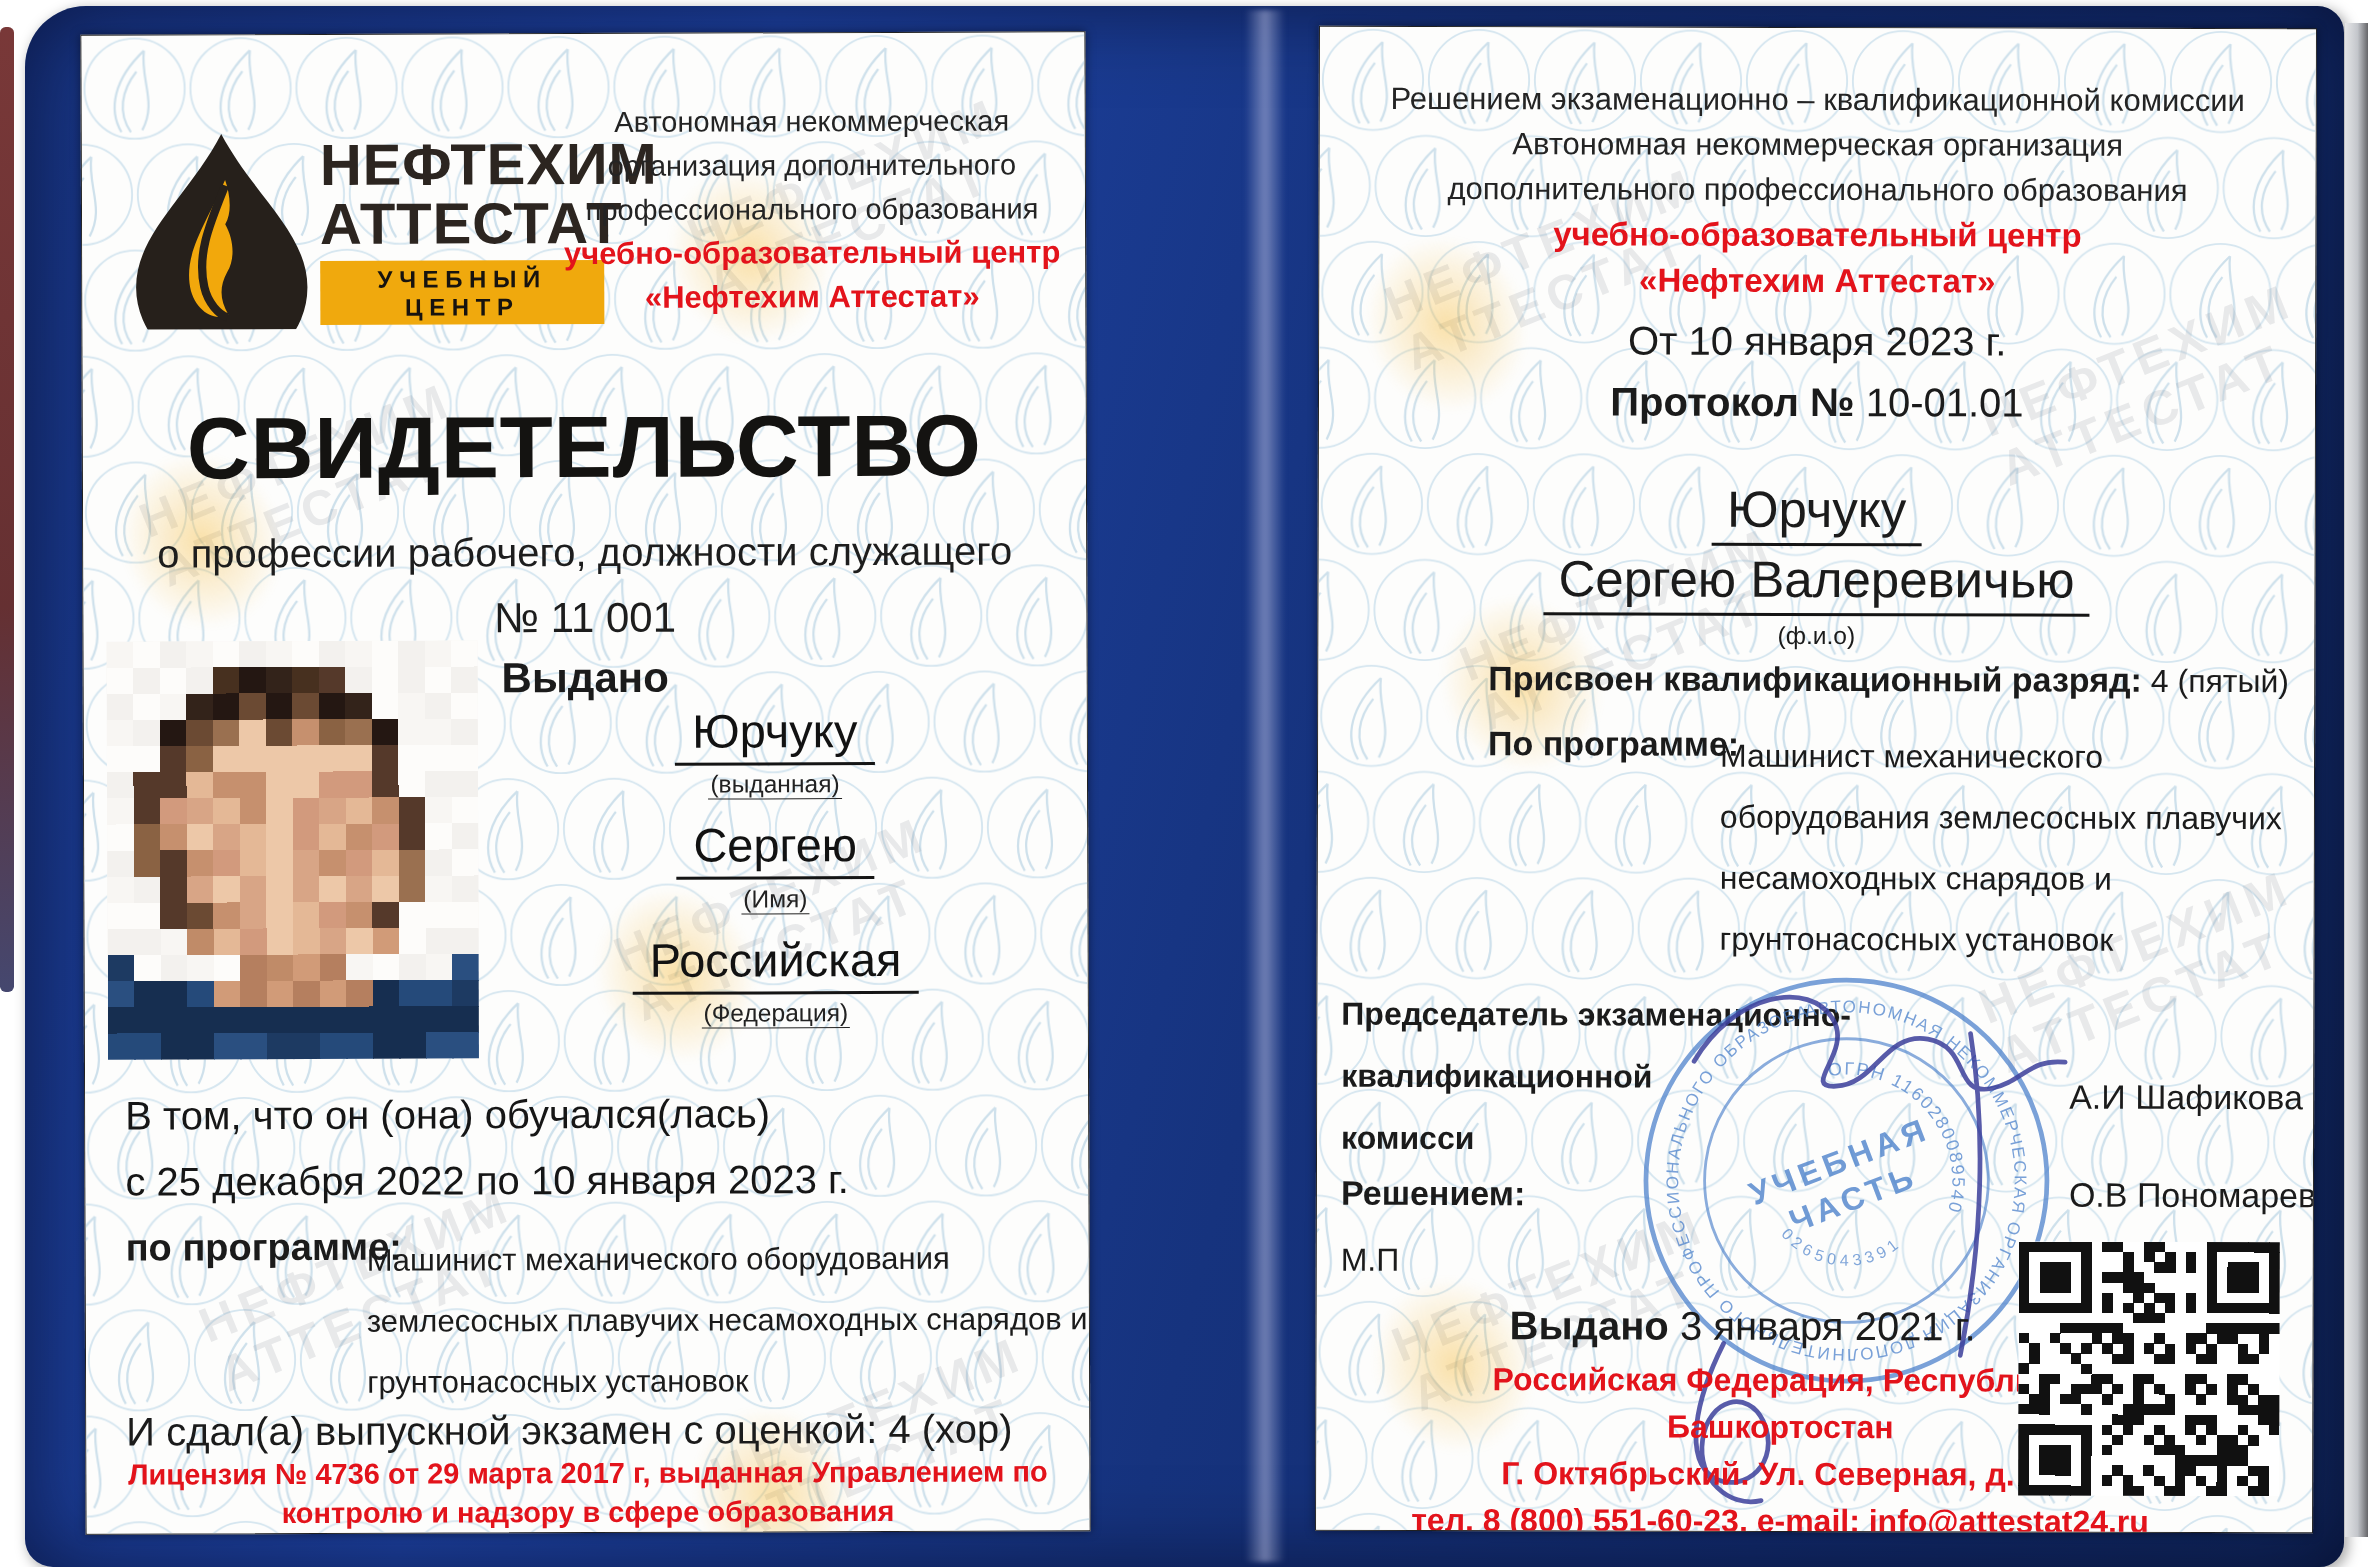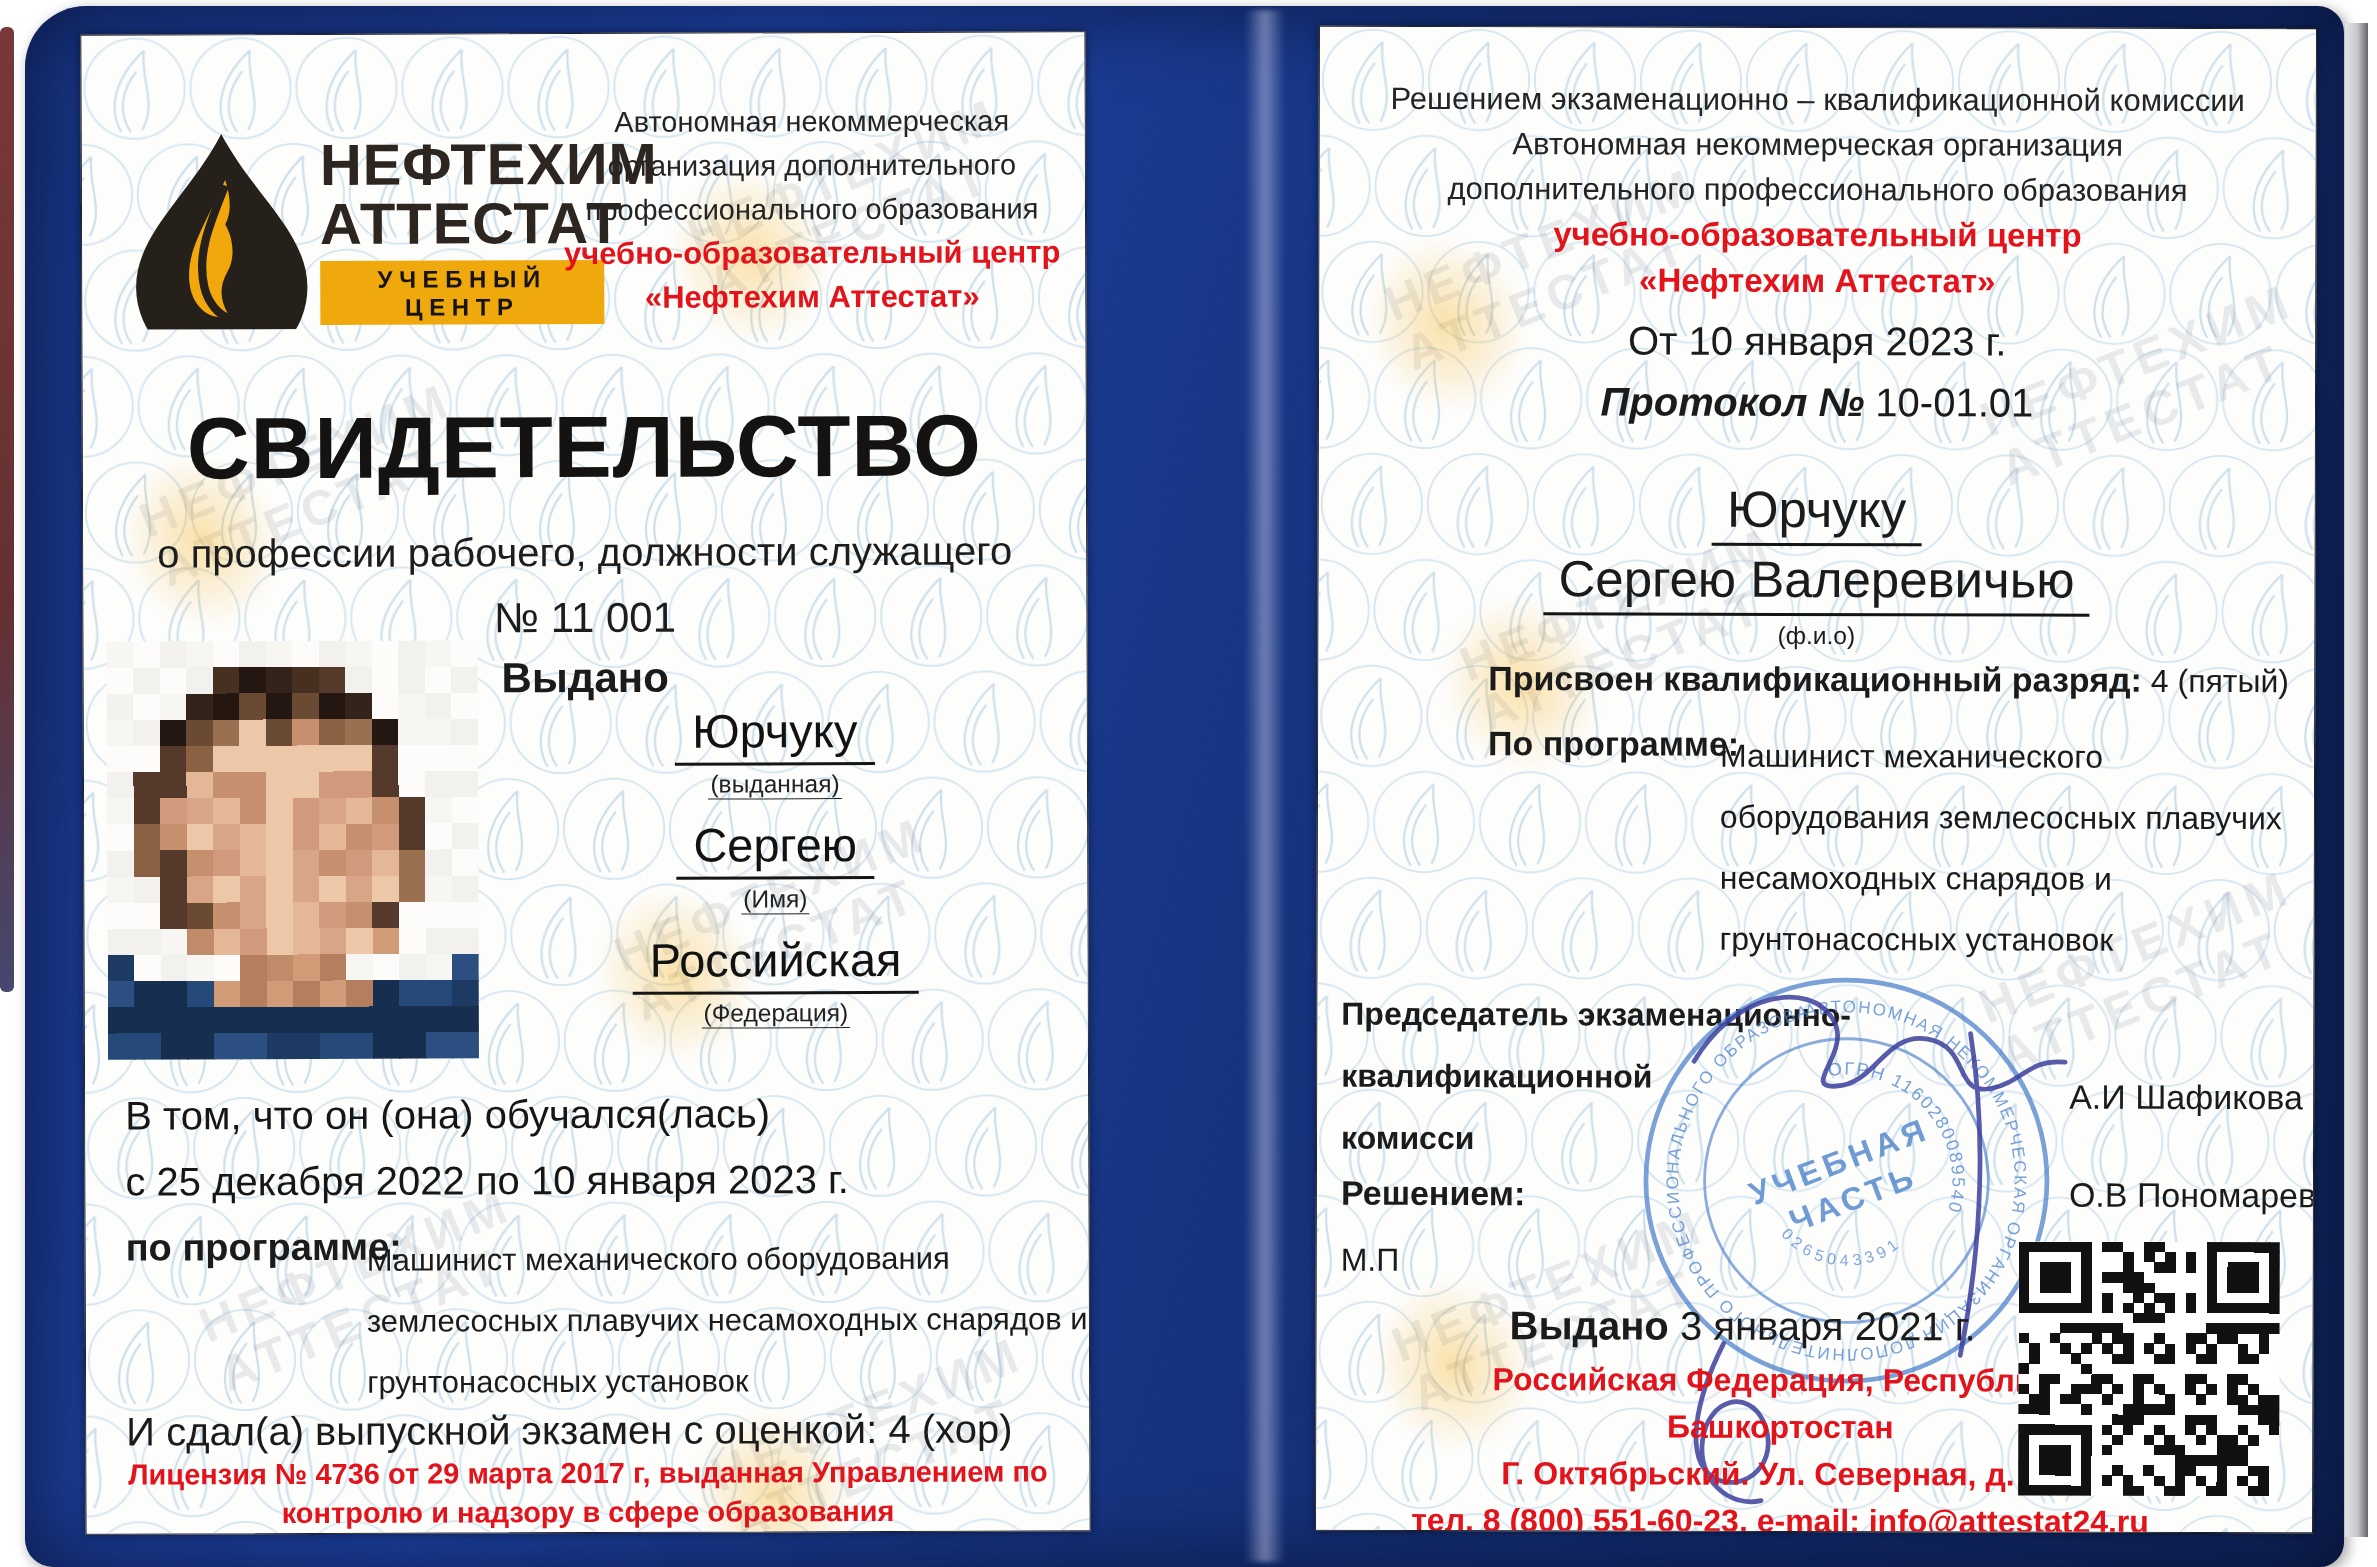--- a/index.html
+++ b/index.html
@@ -60,21 +60,21 @@
   .exam{position:absolute;left:40px;top:1374px;font-size:40px;white-space:nowrap;}
   .license{position:absolute;left:0;top:1420px;width:100%;text-align:center;
            font-size:29px;font-weight:bold;color:#e3131b;line-height:39px;}
   
   .rhead{position:absolute;left:0;top:49px;width:100%;text-align:center;}
   .rhead .bl{font-size:31px;line-height:45px;color:#242424;}
   .rhead .rl{font-size:33px;line-height:46px;font-weight:bold;color:#e3131b;}
   .rhead .rl:first-of-type{margin-top:9.5px;}
   .rdate{position:absolute;left:0;top:291px;width:100%;text-align:center;font-size:40px;}
   .rproto{position:absolute;left:0;top:352px;width:100%;text-align:center;font-size:40px;}
-  .rproto b{font-weight:bold;font-style:italic;}
+  .rproto b{font-weight:bold;}
   .rname1{position:absolute;left:0;top:452px;width:100%;text-align:center;}
   .rname2{position:absolute;left:0;top:522px;width:100%;text-align:center;}
   .rnm{display:inline-block;font-size:51px;border-bottom:3.8px solid #151515;padding:0 15px 3.8px;}
   .rcap{position:absolute;left:0;top:594px;width:100%;text-align:center;font-size:24.6px;}
   .grade{position:absolute;left:170px;top:632px;font-size:32px;white-space:nowrap;}
   .grade b{font-weight:bold;font-size:34px;}
   .prof-label{position:absolute;left:170px;top:697px;font-size:34px;font-weight:bold;white-space:nowrap;}
   .prof-text{position:absolute;left:402px;top:698px;font-size:32px;line-height:61px;white-space:nowrap;}
   .chair{position:absolute;left:24px;top:956px;font-size:32px;font-weight:bold;line-height:62px;white-space:nowrap;}
   .sig-name{position:absolute;font-size:34px;white-space:nowrap;}

